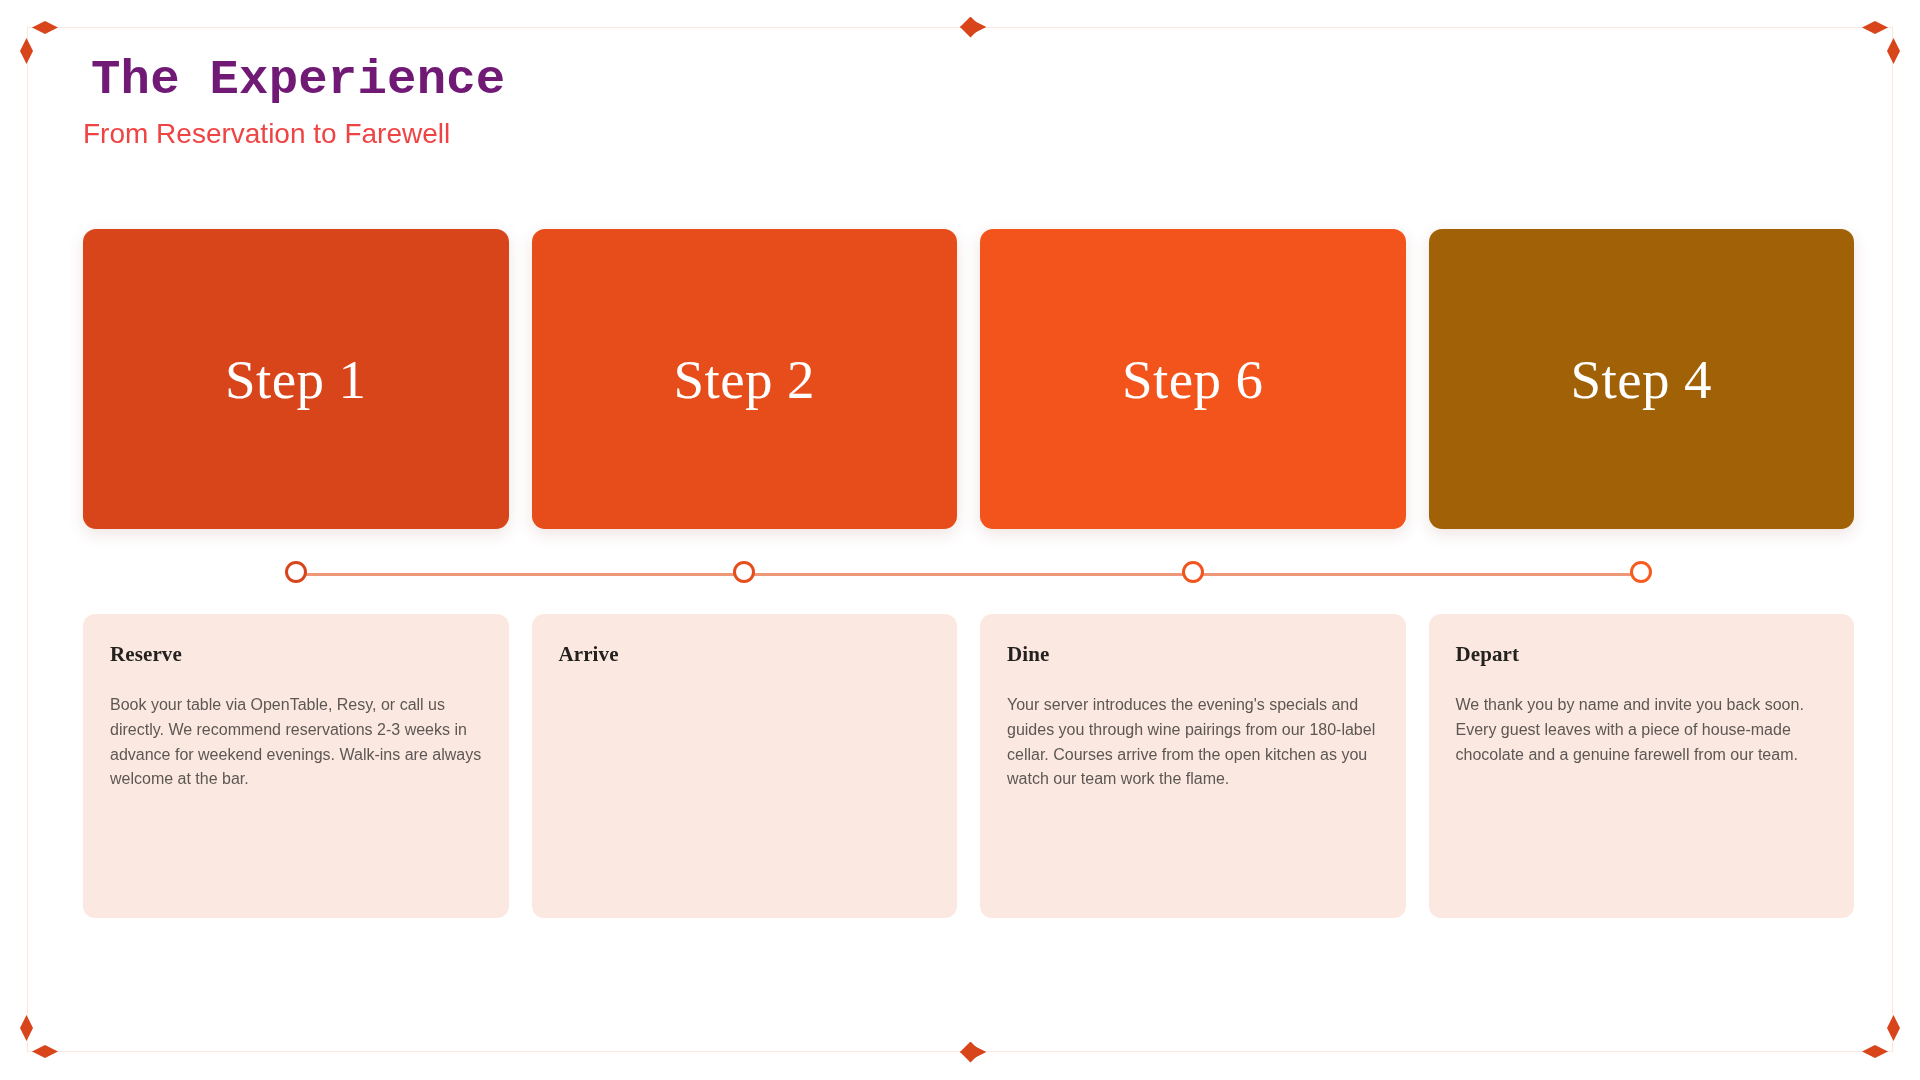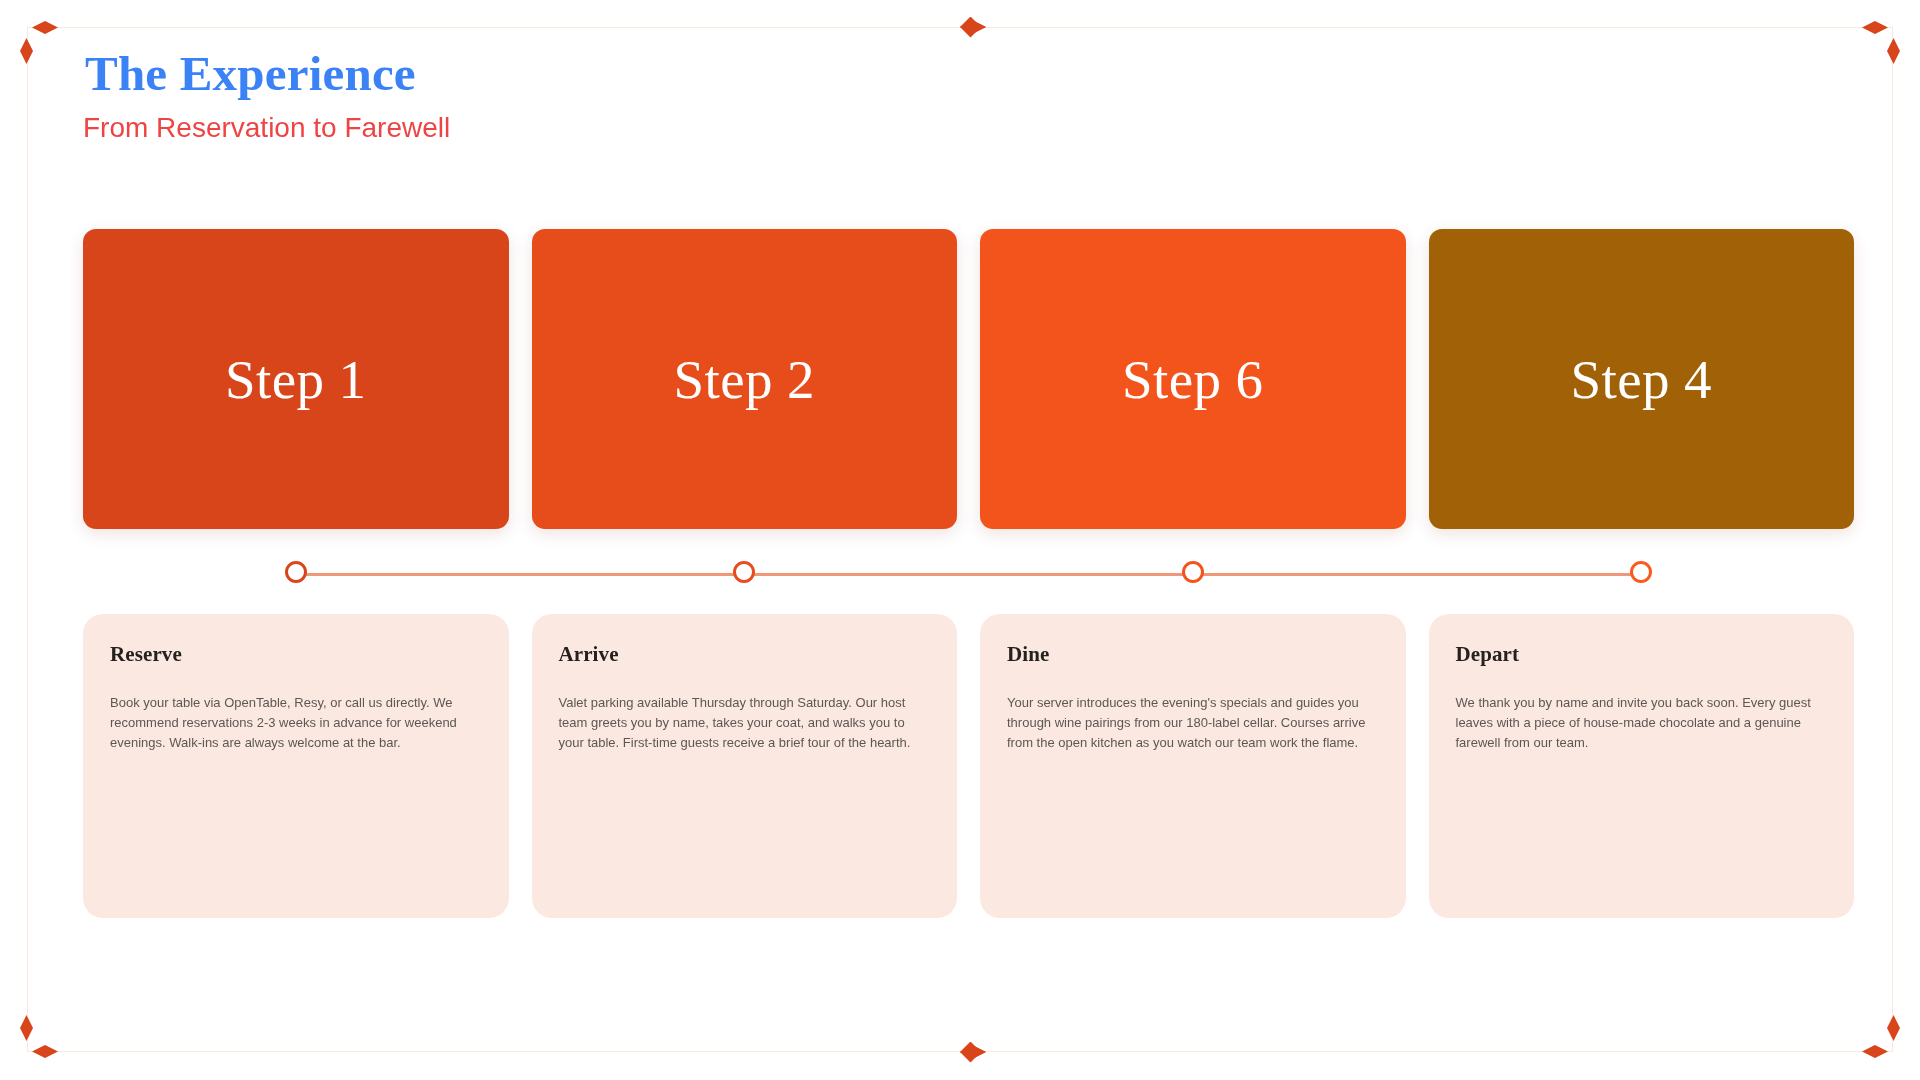--- a/index.html
+++ b/index.html
@@ -86,27 +86,27 @@
   
   .page {
     position: absolute;
     left: 0; top: 0;
     width: 1920px;
     height: 1080px;
   }
 
   .header { position: absolute; left: 83px; top: 46px; }
   .title {
-    font-family: Liberation Serif, serif;
+    font-family: Liberation Mono, monospace;
     font-size: 49px;
     font-weight: 700;
-    color: #3b82f6;
+    color: #701a75;
     letter-spacing: 0.2px;
     line-height: 1.08;
-    margin: 2px;
+    margin: 8px;
   }
   .subtitle {
     font-family: "Liberation Sans", sans-serif;
     font-size: 28px;
     font-weight: 400;
     color: #ef4444;
     margin: 12px 0 0 0;
     line-height: 1.1;
   }
 
@@ -168,36 +168,36 @@
     position: absolute;
     left: 83px;
     top: 614px;
     width: 1771px;
     display: flex;
     gap: 23px;
   }
   .detail-card {
     flex: 1 1 0;
     background: #fbe9e1;
-    border-radius: 20px;
+    border-radius: 12px;
     padding: 28px 27px 20px 27px;
     box-sizing: border-box;
     min-height: 304px;
   }
   .detail-title {
     font-family: "Liberation Serif", "DejaVu Serif", serif;
     font-size: 21px;
     font-weight: 700;
     color: #24211f;
     margin: 0 0 26px 0;
     letter-spacing: 0.1px;
   }
   .detail-body {
     font-family: "Liberation Sans", sans-serif;
-    font-size: 13px;
+    font-size: 16px;
     font-weight: 400;
     color: #5d5753;
     line-height: 1.55;
     margin: 0;
   }
 </style>
 </head>
 <body>
 
 <div class="page">
@@ -260,21 +260,20 @@
     <div class="connector-node" style="left: 1558.25px; border-color: rgb(250, 90, 30);"></div>
   </div>
 
   <div class="details-row">
     <div class="detail-card" style="background: rgb(251, 233, 225);">
       <h2 class="detail-title">Reserve</h2>
       <p class="detail-body">Book your table via OpenTable, Resy, or call us directly. We recommend reservations 2-3 weeks in advance for weekend evenings. Walk-ins are always welcome at the bar.</p>
     </div>
     <div class="detail-card" style="background: rgb(251, 233, 225);">
       <h2 class="detail-title">Arrive</h2>
-      <p class="detail-body">Valet parking available Thursday through Saturday. Our host team greets you by name, takes your coat, and walks you to your table. First-time guests receive a brief tour of the hearth.</p>
     </div>
     <div class="detail-card" style="background: rgb(251, 233, 225);">
       <h2 class="detail-title">Dine</h2>
       <p class="detail-body">Your server introduces the evening's specials and guides you through wine pairings from our 180-label cellar. Courses arrive from the open kitchen as you watch our team work the flame.</p>
     </div>
     <div class="detail-card" style="background: rgb(251, 233, 225);">
       <h2 class="detail-title">Depart</h2>
       <p class="detail-body">We thank you by name and invite you back soon. Every guest leaves with a piece of house-made chocolate and a genuine farewell from our team.</p>
     </div>
   </div>

